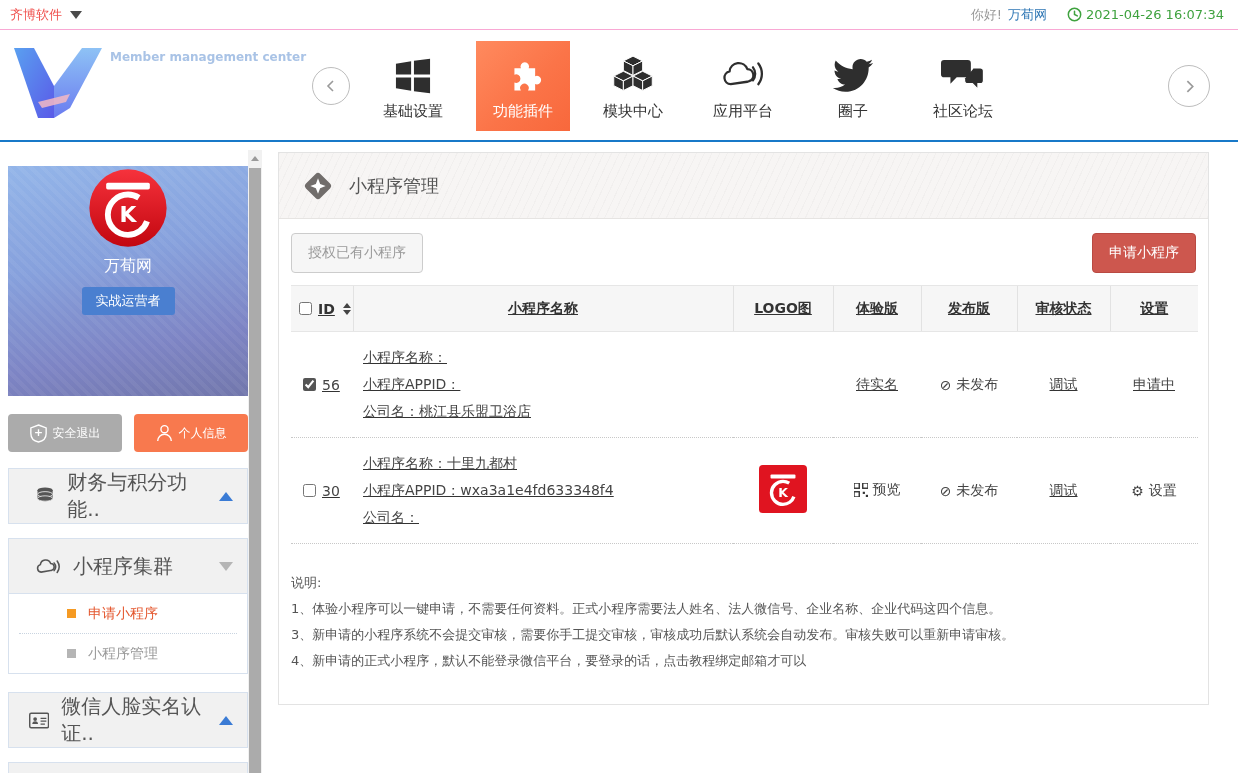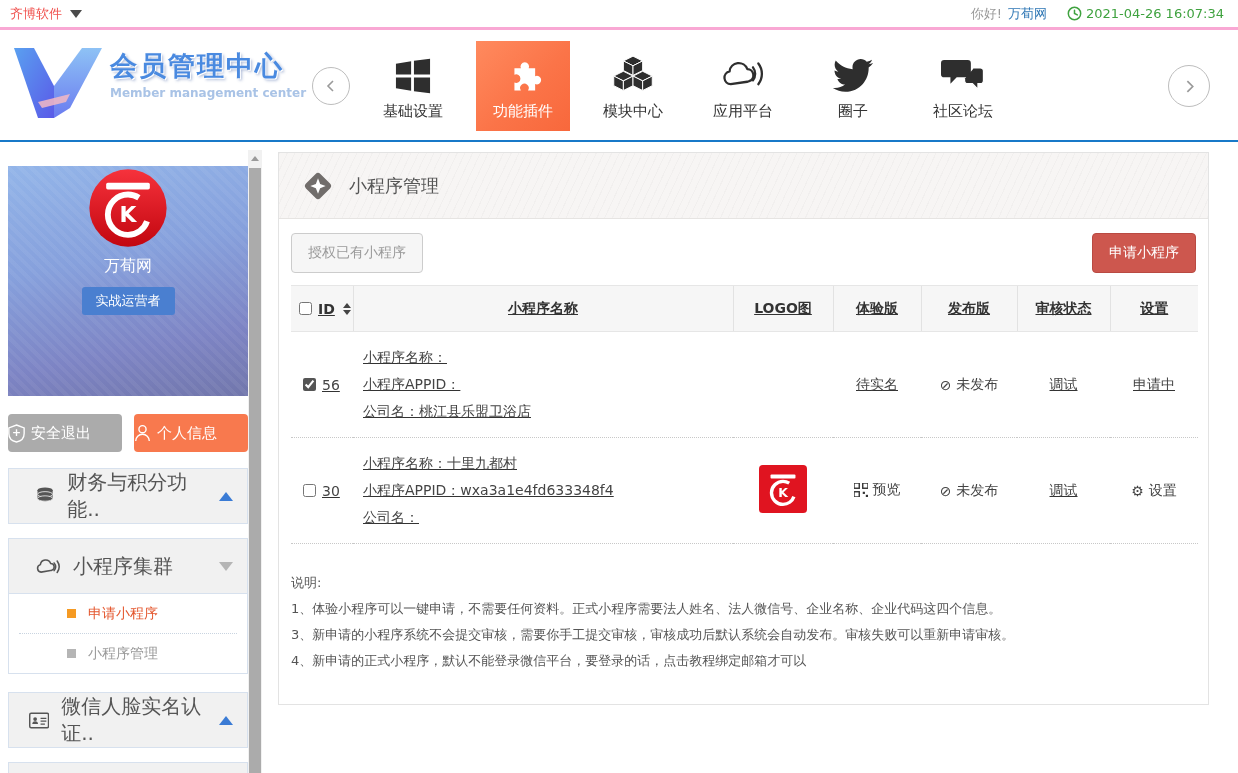--- a/index.html
+++ b/index.html
@@ -1,20 +1,20 @@
 <!DOCTYPE html>
 <html><head>
 <meta charset="utf-8">
 <style>
   * { margin:0; padding:0; box-sizing:border-box; }
   html,body { width:1238px; height:773px; overflow:hidden; background:#fff;
     font-family:"DejaVu Sans","Liberation Sans",sans-serif; color:#333; }
 
   
-  .topbar { height:30px; border-bottom:3px solid #f9a8d4; display:flex; align-items:center;
+  .topbar { height:30px; border-bottom:1px solid #f9a8d4; display:flex; align-items:center;
     padding:0 14px 0 10px; font-size:13px; background:#fff; }
   .brand { color:#f0524f; }
   .brand-caret { width:0; height:0; border-left:6px solid transparent; border-right:6px solid transparent;
     border-top:8px solid #4a4a4a; display:inline-block; margin-left:8px; vertical-align:middle; }
   .topbar-right { margin-left:auto; display:flex; align-items:center; gap:6px; }
   .greet { color:#999; }
   .uname { color:#2f77b5; margin-right:14px; }
   .time { color:#3fa23f; display:flex; align-items:center; gap:4px; }
 
   
@@ -55,22 +55,22 @@
   .avatar { width:84px; height:84px; margin:16px auto 6px; position:relative; }
   .profile-name { font-size:16px; position:relative; }
   .badge { display:inline-block; margin-top:10px; background:#4a7fd0; color:#fff; font-size:13px;
     padding:5px 14px; border-radius:3px; position:relative; cursor:pointer; }
   .stats { position:absolute; left:0; right:0; bottom:0; height:42px; background:rgba(52,52,96,.35);
     display:flex; align-items:center; justify-content:center; gap:5px; font-size:13px; }
   .stats b { font-size:14px; }
 
   
   .sb-btns { display:flex; gap:12px; margin:18px 0 16px; }
-  .sb-btn { flex:1; height:38px; border:none; border-radius:4px; color:#fff; font-size:15px;
-    display:flex; align-items:center; justify-content:flex-start; gap:6px; cursor:pointer;
+  .sb-btn { flex:1; height:38px; border:none; border-radius:4px; color:#fff; font-size:12px;
+    display:flex; align-items:center; justify-content:center; gap:6px; cursor:pointer;
     font-family:inherit; }
   .sb-btn.gray { background:#ababab; }
   .sb-btn.orange { background:#f8794e; }
 
   
   .menu-card { border:1px solid #d7e1ee; background:#f1f1f1; height:56px; margin-bottom:14px;
     display:flex; align-items:center; padding:0 14px 0 26px; gap:12px; font-size:20px; color:#555;
     cursor:pointer; }
   .menu-card .arrow { margin-left:auto; width:0; height:0;
     border-left:7px solid transparent; border-right:7px solid transparent; }
@@ -152,21 +152,20 @@
         <linearGradient id="vg2" x1="0" y1="0" x2="0" y2="1">
           <stop offset="0" stop-color="#8ec2f5"></stop>
             <stop offset="1" stop-color="#6a7bf0"></stop>
         </linearGradient>
       </defs>
       <polygon points="6,6 26,6 46,44 46,76 30,76" fill="url(#vg1)"></polygon>
       <polygon points="46,76 46,44 74,6 94,6 62,66" fill="url(#vg2)"></polygon>
       <polygon points="30,60 62,52 58,60 34,66" fill="#f3b8c4" opacity="0.85"></polygon>
     </svg>
     <div class="logo-text">
-      <div class="logo-title">会员管理中心</div>
       <div class="logo-sub">Member management center</div>
     </div>
   </div>
 
   <div class="nav">
     <div class="nav-arrow">
       <svg width="14" height="14" viewBox="0 0 14 14">
         <polyline points="9,2 4,7 9,12" fill="none" stroke="#9a9a9a" stroke-width="1.6"></polyline>
       </svg>
     </div>

